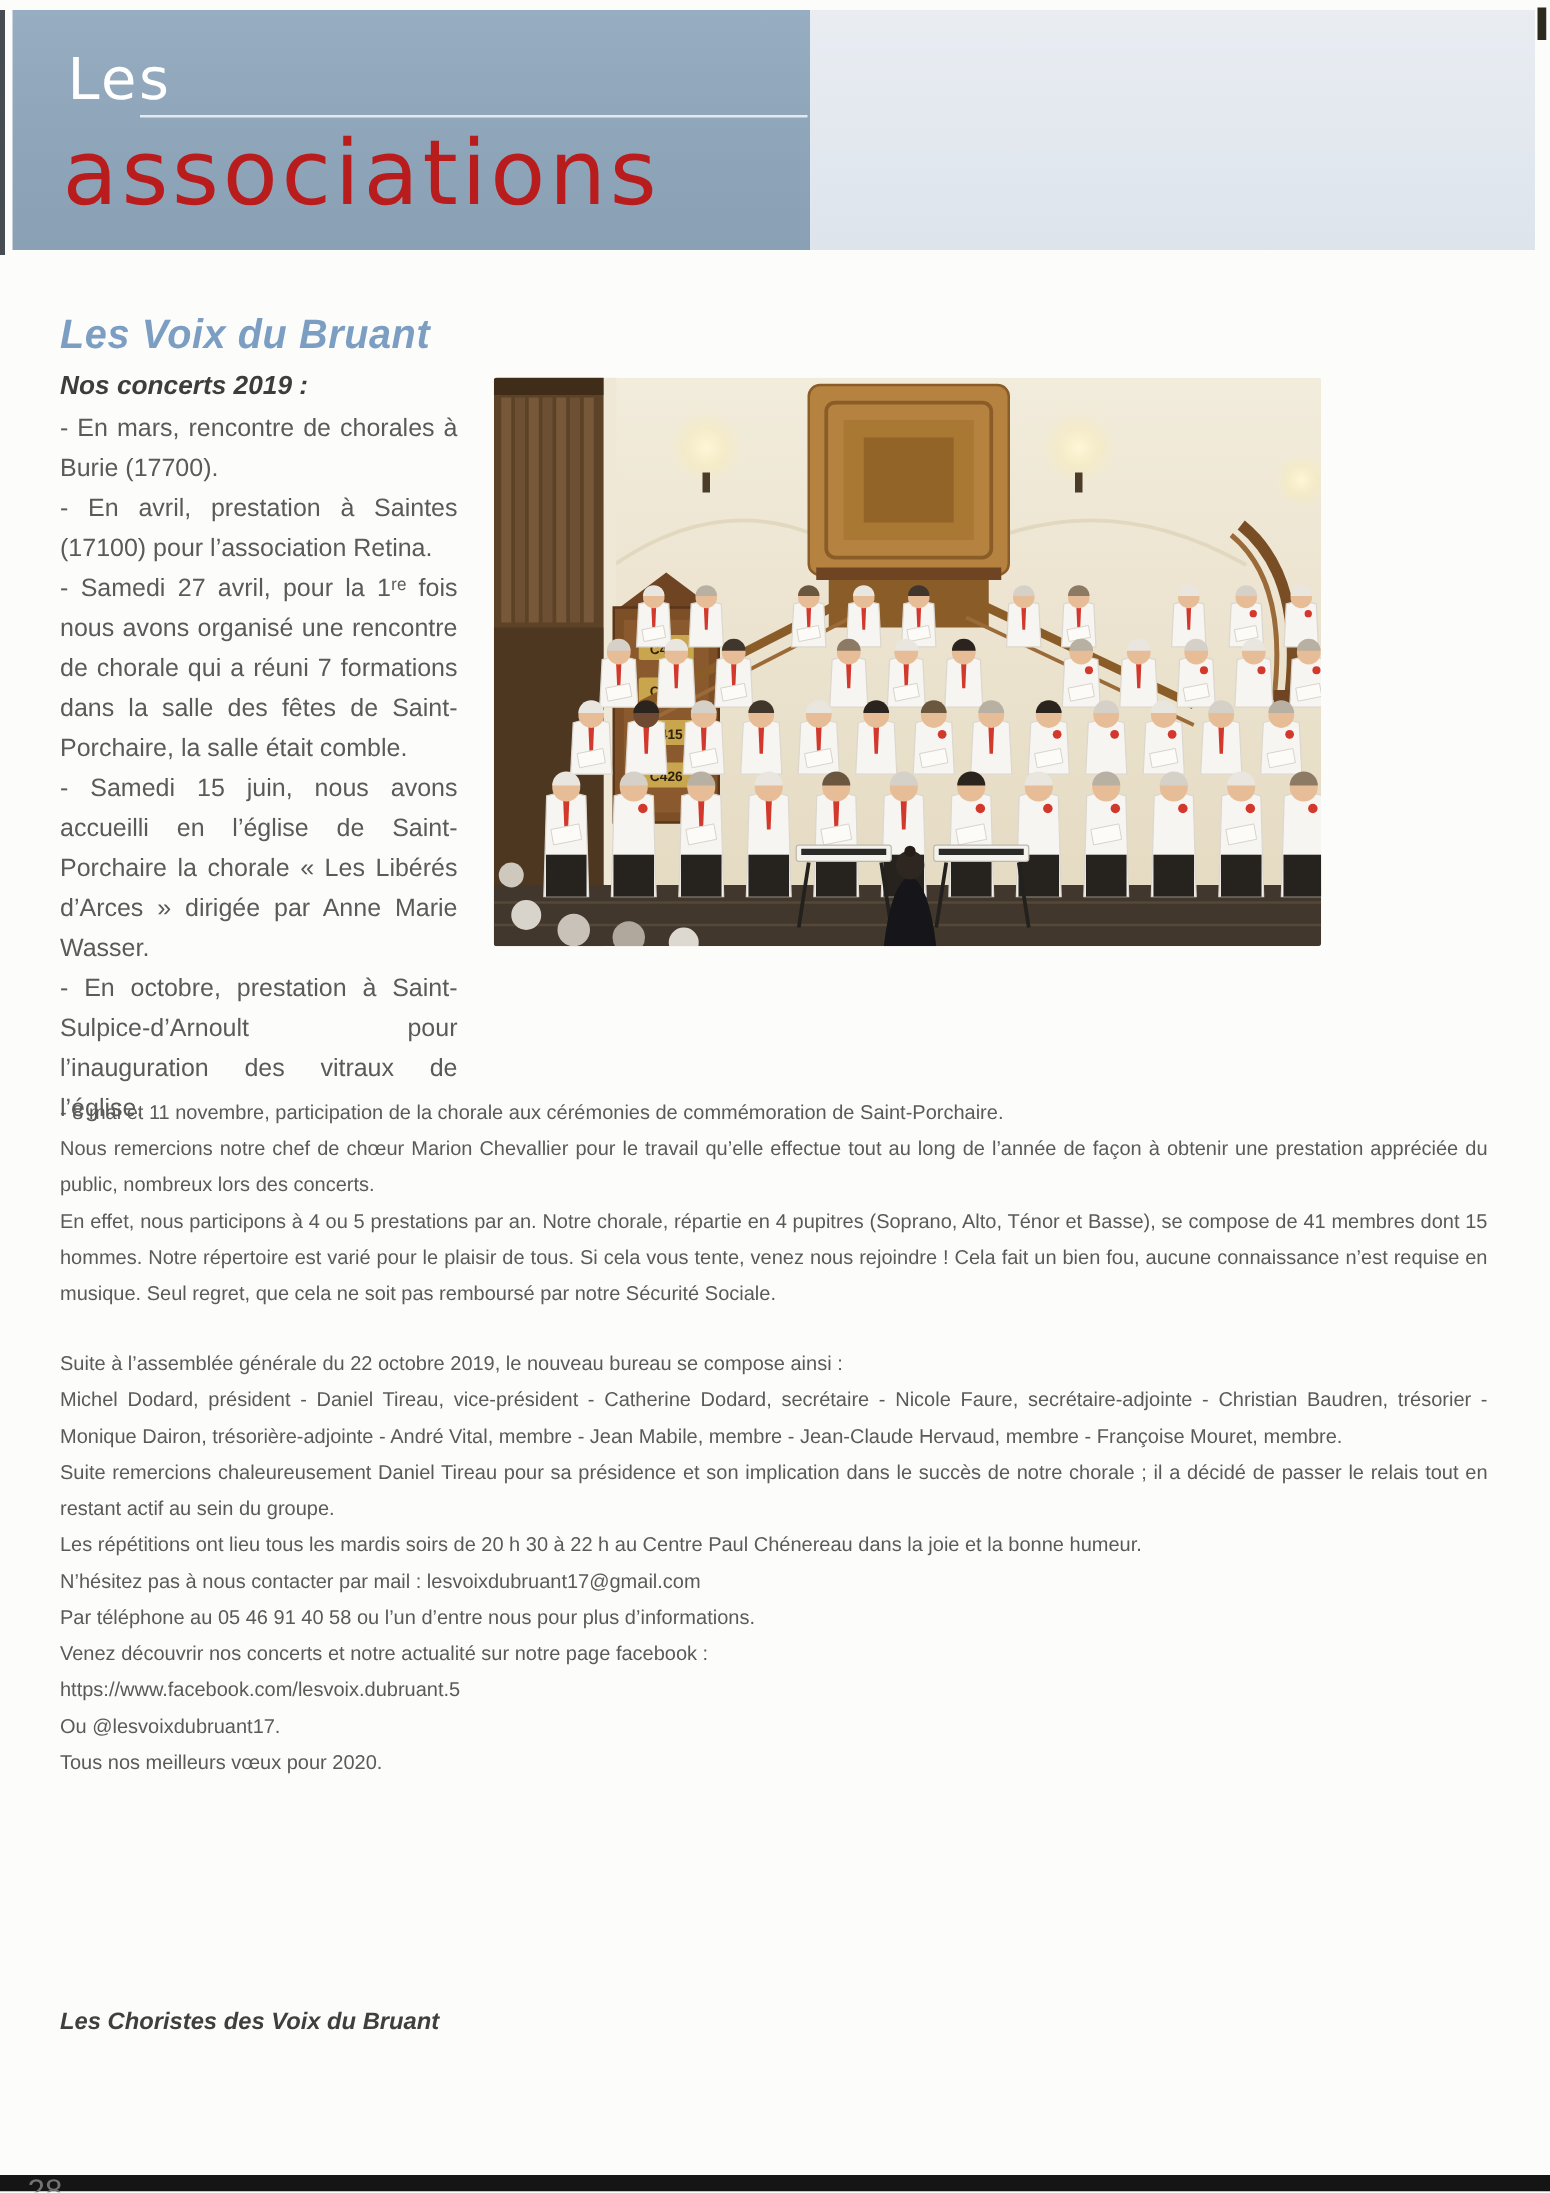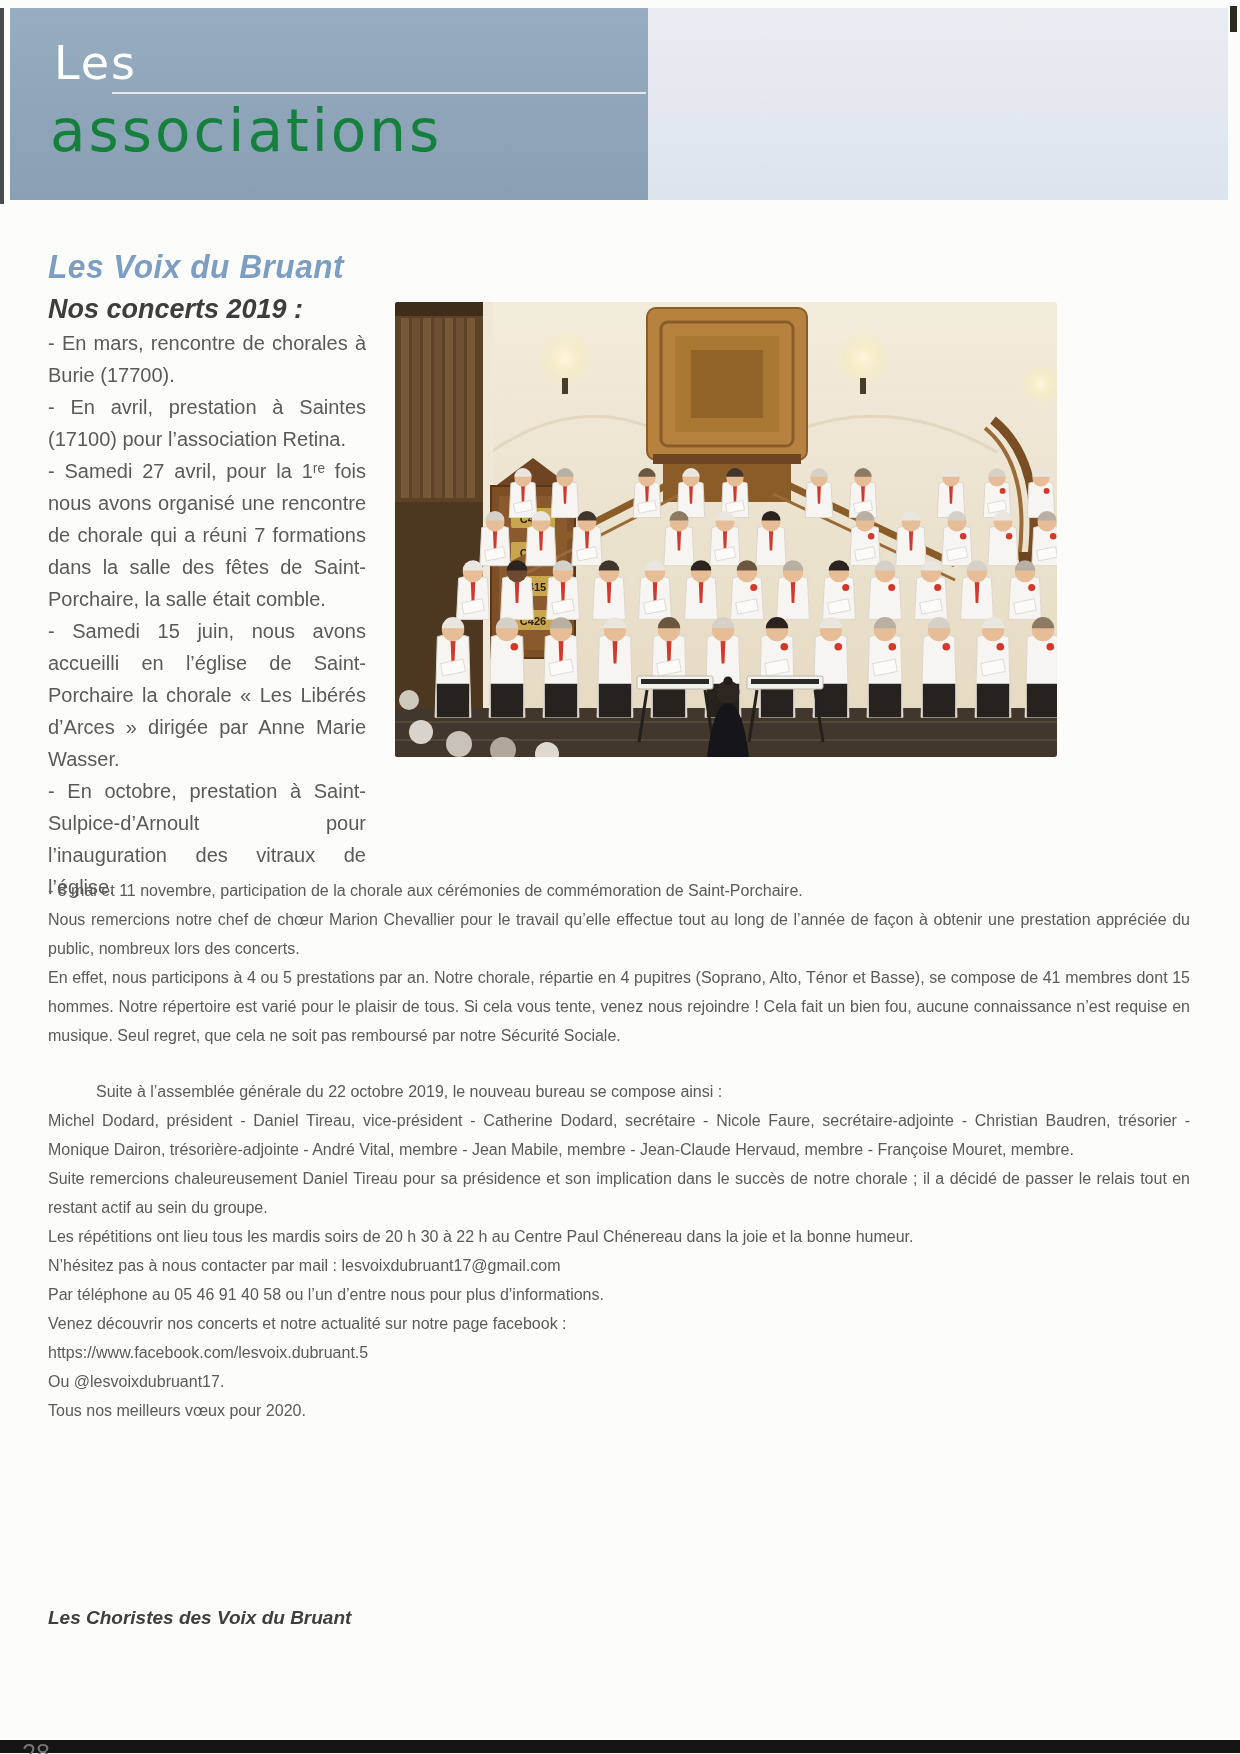--- a/index.html
+++ b/index.html
@@ -31,48 +31,48 @@
     font-family:"DejaVu Sans", sans-serif;
     font-size:46px;color:#ffffff;letter-spacing:2px;line-height:1;
   }
   .banner-underline{
     position:absolute;left:112px;top:92px;width:534px;height:2px;
     background:rgba(255,255,255,0.75);
   }
   .banner-word-large{
     position:absolute;left:50px;top:102px;
     font-family:"DejaVu Sans", sans-serif;
-    font-size:58px;color:#15803d;letter-spacing:3px;line-height:1;
+    font-size:72px;color:#b91c1c;letter-spacing:3px;line-height:1;
   }
   
   .article-title{
     position:absolute;left:48px;top:248px;
     font-size:33px;font-weight:bold;font-style:italic;
     color:#7d9ec3;letter-spacing:0.5px;
     transform:scaleX(0.96);transform-origin:left;
     white-space:nowrap;
   }
   .left-column{
     position:absolute;left:48px;top:293px;width:318px;
     font-size:20px;line-height:32px;
   }
   .concerts-heading{
     font-weight:bold;font-style:italic;color:#3d3d3d;margin:0 0 2px 0;
-    font-size:27px;
+    font-size:21px;
   }
   .photo-frame{
     position:absolute;left:395px;top:302px;width:662px;height:455px;
     border-radius:3px;overflow:hidden;
   }
   .body-text{
     position:absolute;left:48px;top:876px;width:1142px;
     font-size:16px;line-height:29px;
   }
   .para{margin:0;text-align:justify;}
-  .para.gap{margin-top:27px;margin-left:48px;}
+  .para.gap{margin-top:27px;}
   .photo-caption{
     position:absolute;left:48px;top:1607px;width:1137px;
     text-align:left;font-size:19px;font-weight:bold;font-style:italic;
     color:#3f3f3f;
   }
   .page-number{
     position:absolute;left:22px;top:1739px;
     font-size:25px;color:#737373;
   }
 </style>

